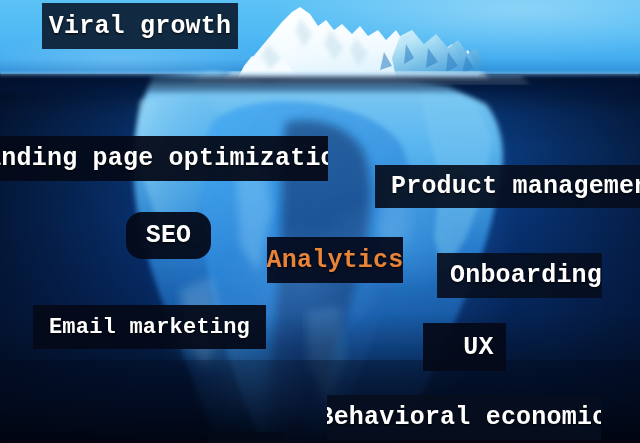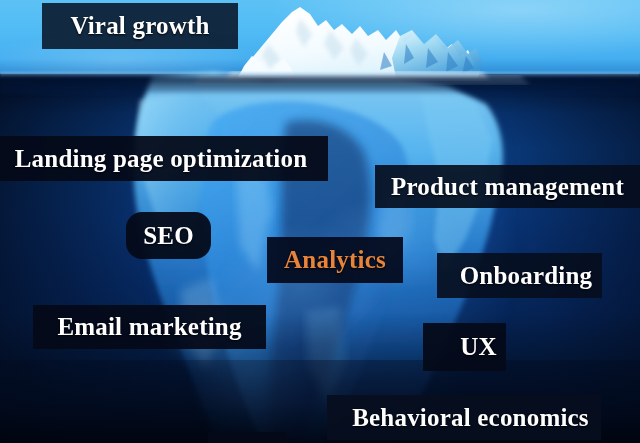--- a/index.html
+++ b/index.html
@@ -102,21 +102,21 @@
       radial-gradient(ellipse 80px 60px at 210px 260px, rgba(150,220,255,.14), rgba(0,0,0,0) 70%);
     filter:blur(3px);
   }
 
   
   .label {
     position:absolute;
     display:flex;
     align-items:center;
     justify-content:center;
-    font-family:Liberation Serif, serif;
+    font-family:Liberation Mono, monospace;
     font-weight:bold;
     color:#ffffff;
     letter-spacing:.2px;
     white-space:nowrap;
     overflow:hidden;
     text-shadow:0 1px 2px rgba(0,0,0,.9);
   }
   .label.dark   { background:rgba(10,26,45,.90); }
   .label.darker { background:rgba(6,14,30,.92);padding-left:13px; }
   .label.ink    { background:rgba(4,10,24,.94); }
@@ -127,21 +127,21 @@
     text-shadow:0 1px 2px rgba(0,0,0,.95);
   }
 
   
   #l-viral      { left:42px;  top:3px;   width:196px; height:46px; font-size:25px; }
   #l-landing    { left:-6px;  top:136px; width:334px; height:45px; font-size:25px; }
   #l-product    { left:375px; top:165px; width:278px; height:43px; font-size:25px; justify-content:flex-start; padding-left:16px;}
   #l-seo        { left:126px; top:212px; width:85px;  height:47px; font-size:25px;border-radius:16px; }
   #l-analytics  { left:267px; top:237px; width:136px; height:46px; font-size:25px; }
   #l-onboarding { left:437px; top:253px; width:165px; height:45px; font-size:25px; }
-  #l-email      { left:33px;  top:305px; width:233px; height:44px; font-size:25px; }
+  #l-email      { left:33px;  top:305px; width:233px; height:44px; font-size:22px; }
   #l-ux         { left:423px; top:323px; width:83px;  height:48px; font-size:25px;padding-left:28px; }
   #l-pr         { left:208px; top:391px; width:78px;  height:47px; font-size:25px;margin-top:41px; }
   #l-behavioral { left:327px; top:395px; width:274px; height:45px; font-size:25px; }
 </style>
 </head>
 <body>
 
 <div id="scene">
 
   <div class="sky"></div>

